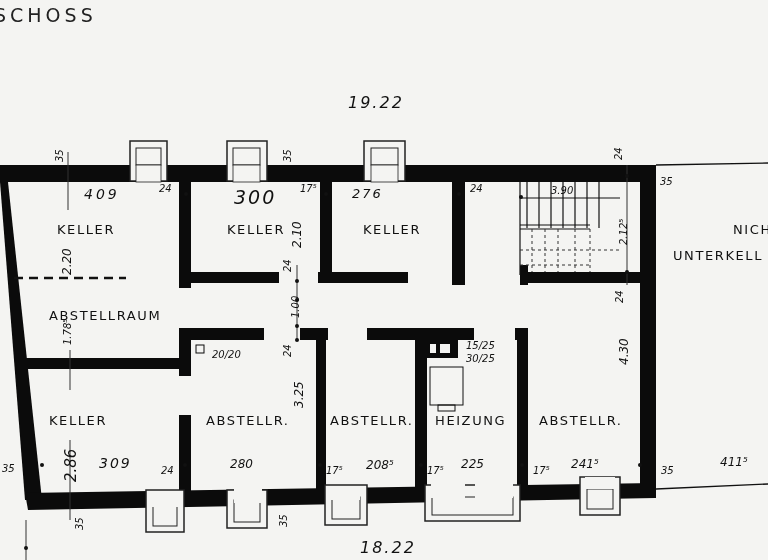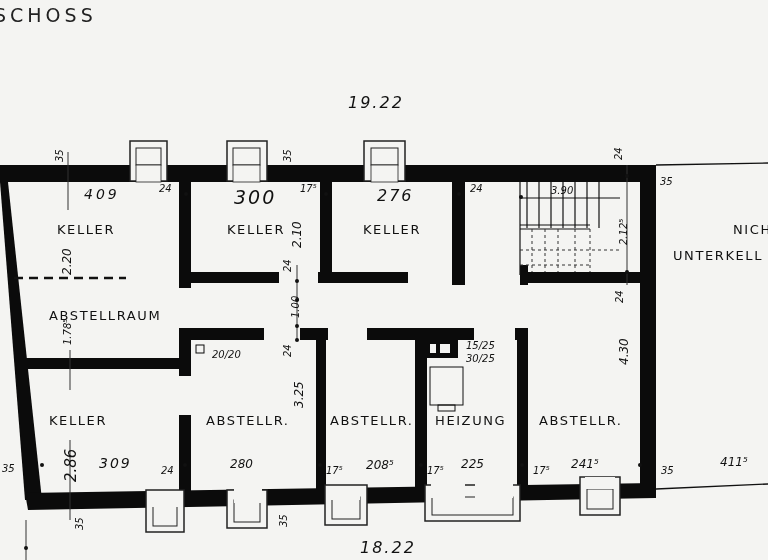--- a/index.html
+++ b/index.html
@@ -176,21 +176,21 @@
   <div class="lbl" style="left:673px;top:248px;">UNTERKELL</div>
   <div class="lbl" style="left:49px;top:308px;">ABSTELLRAUM</div>
   <div class="lbl" style="left:49px;top:413px;">KELLER</div>
   <div class="lbl" style="left:206px;top:413px;">ABSTELLR.</div>
   <div class="lbl" style="left:330px;top:413px;">ABSTELLR.</div>
   <div class="lbl" style="left:435px;top:413px;">HEIZUNG</div>
   <div class="lbl" style="left:539px;top:413px;">ABSTELLR.</div>
 
   <div class="dim" style="left:84px;top:186px;font-size:14px;letter-spacing:3px;">409</div>
   <div class="dim" style="left:234px;top:186px;font-size:19px;letter-spacing:2px;">300</div>
-  <div class="dim" style="left:377px;top:186px;font-size:16px;letter-spacing:2px;">276</div>
+  <div class="dim" style="left:352px;top:186px;font-size:13px;letter-spacing:2px;">276</div>
   <div class="dim small" style="left:535px;top:185px;margin-left:16px;">3.90</div>
   <div class="dim vert" style="left:60px;top:275px;">2.20</div>
   <div class="dim vert" style="left:290px;top:248px;">2.10</div>
   <div class="dim vert small" style="left:618px;top:245px;">2.12⁵</div>
   <div class="dim vert small" style="left:62px;top:345px;">1.78⁵</div>
   <div class="dim vert" style="left:62px;top:482px;font-size:15px;">2.86</div>
   <div class="dim" style="left:99px;top:455px;font-size:14px;letter-spacing:2px;">309</div>
   <div class="dim" style="left:230px;top:457px;font-style:italic;">280</div>
   <div class="dim vert" style="left:292px;top:408px;">3.25</div>
   <div class="dim small" style="left:212px;top:349px;">20/20</div>

